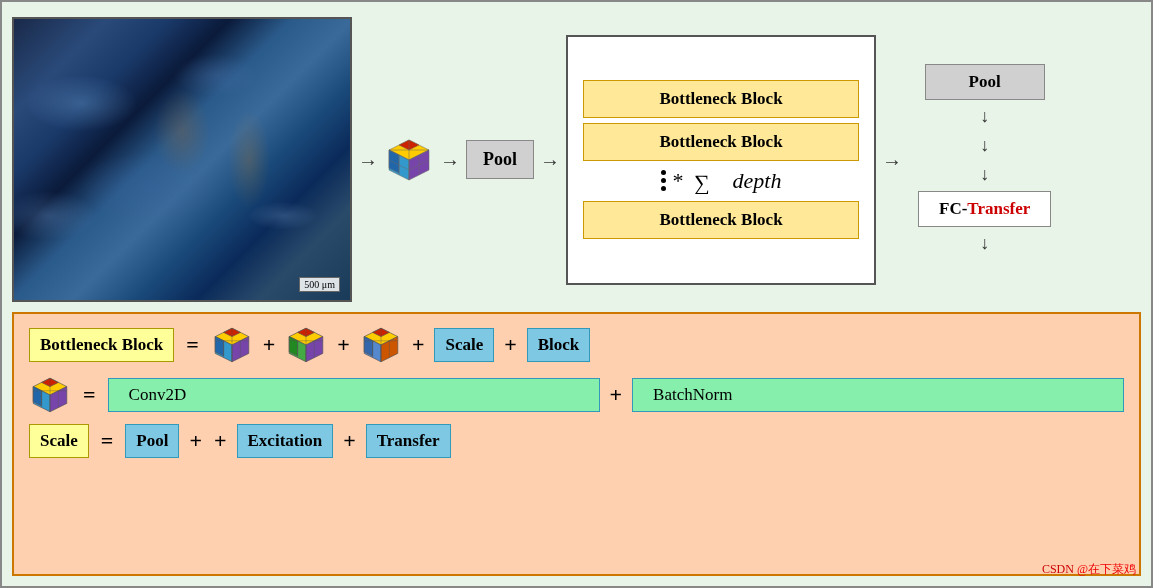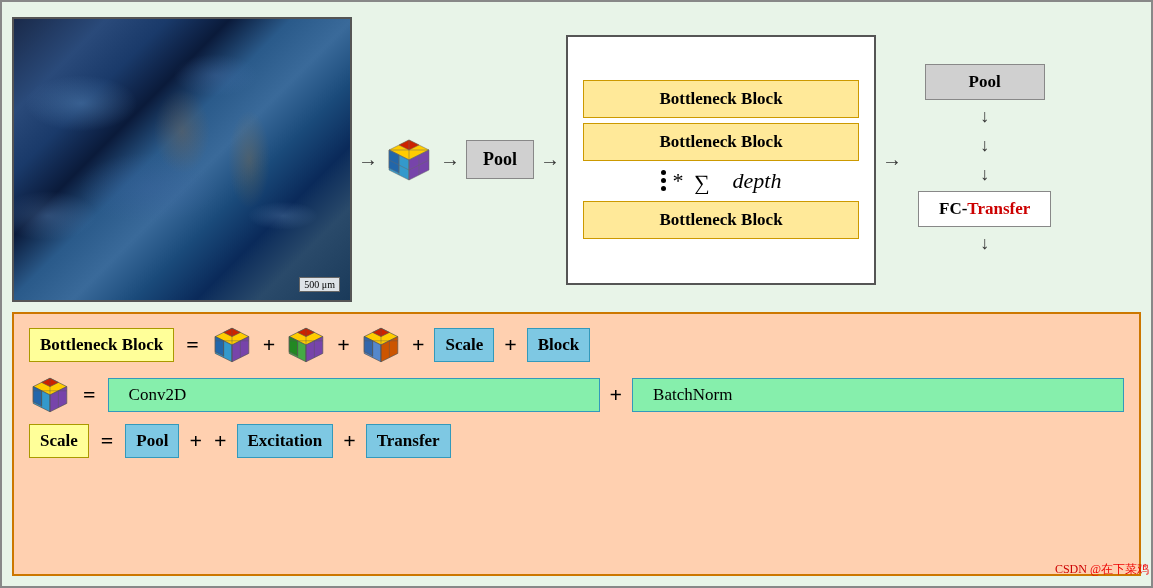--- a/index.html
+++ b/index.html
@@ -255,21 +255,21 @@
       font-size: 22px;
       font-weight: bold;
       color: #000;
       padding: 0 4px;
     }
 
     
     .watermark {
       position: absolute;
       bottom: 8px;
-      right: 2px;
+      right: 15px;
       font-size: 12px;
       color: #666;
     }
 
     .watermark span {
       color: #e00;
     }
   </style>
 </head>
 <body>

